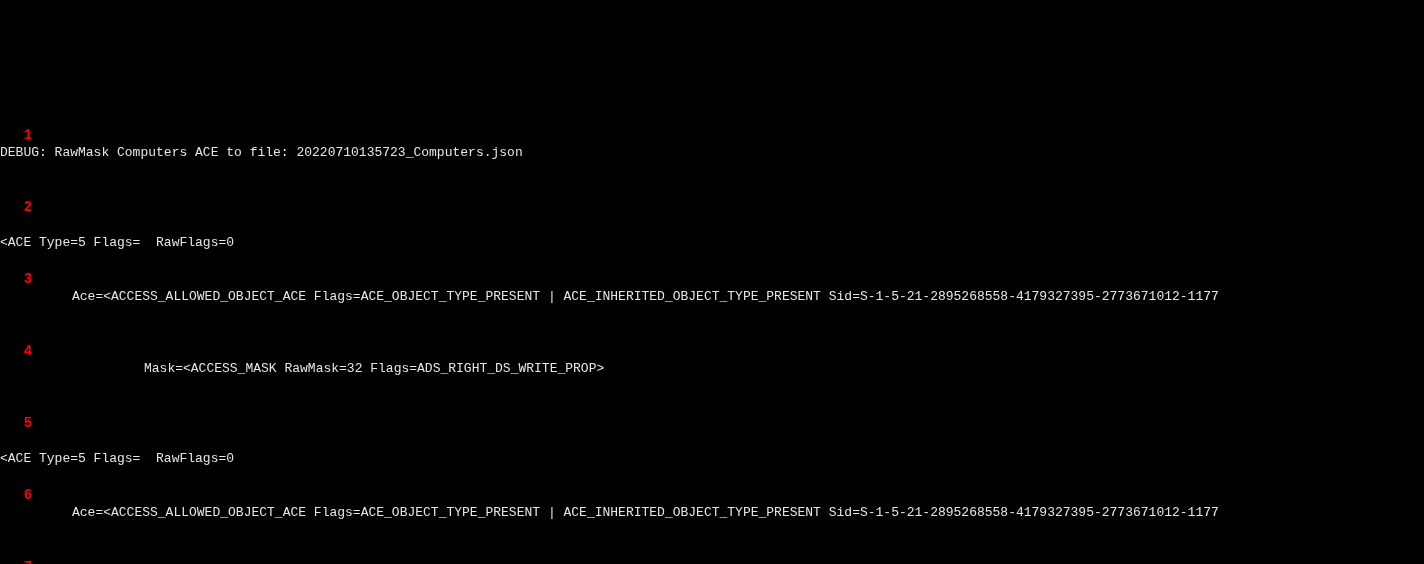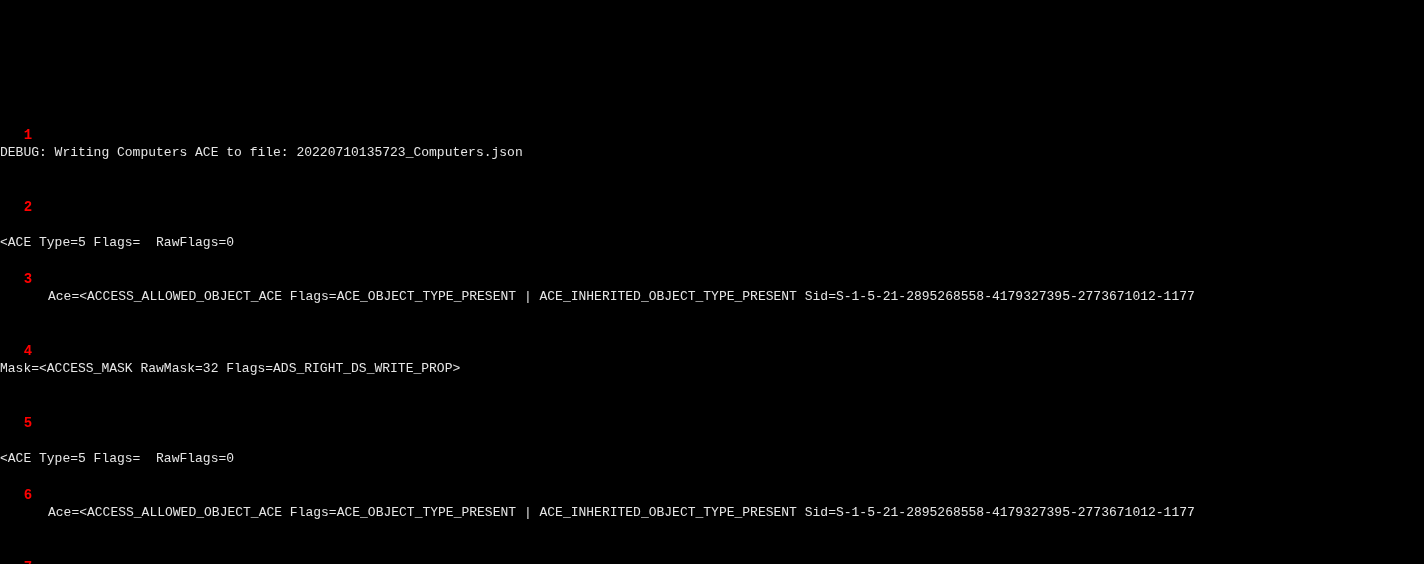--- a/index.html
+++ b/index.html
@@ -18,40 +18,40 @@
   .term {
     position: relative;
     padding: 0;
     width: 1424px;
     height: 564px;
     background: #000;
   }
   .row {
     height: 18px;
   }
-  .indent1 { padding-left: 48px; }   
-  .indent2 { }  
+  .indent1 { padding-left: 72px; }   
+  .indent2 { padding-left: 144px; }  
   .badge {
     position: absolute;
     left: 18px;
     width: 20px;
     text-align: center;
     color: #ff0000;
     font-weight: 700;
     font-size: 14px;
   }
 </style>
 </head>
 <body>
 
 
 
 <div class="term">
   
-  <div class="row">DEBUG: Writing Computers ACE to file: 20220710135723_Computers.json</div>
+  <div class="row">DEBUG: RawMask Computers ACE to file: 20220710135723_Computers.json</div>
 
   
   <div class="row">&lt;ACE Type=5 Flags=  RawFlags=0</div>
   <div class="row indent1">Ace=&lt;ACCESS_ALLOWED_OBJECT_ACE Flags=ACE_OBJECT_TYPE_PRESENT | ACE_INHERITED_OBJECT_TYPE_PRESENT Sid=S-1-5-21-2895268558-4179327395-2773671012-1177</div>
   <span class="badge" style="top:36px;">1</span>
   <div class="row indent2">Mask=&lt;ACCESS_MASK RawMask=32 Flags=ADS_RIGHT_DS_WRITE_PROP&gt;</div>
 
   
   <div class="row">&lt;ACE Type=5 Flags=  RawFlags=0</div>
   <div class="row indent1">Ace=&lt;ACCESS_ALLOWED_OBJECT_ACE Flags=ACE_OBJECT_TYPE_PRESENT | ACE_INHERITED_OBJECT_TYPE_PRESENT Sid=S-1-5-21-2895268558-4179327395-2773671012-1177</div>

